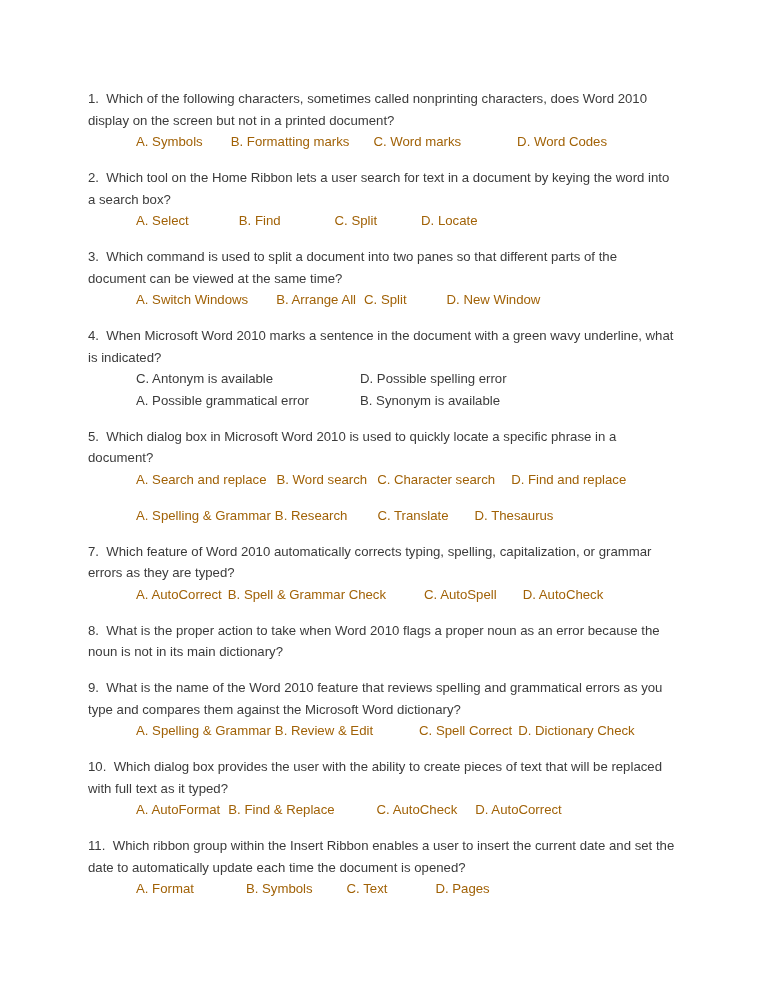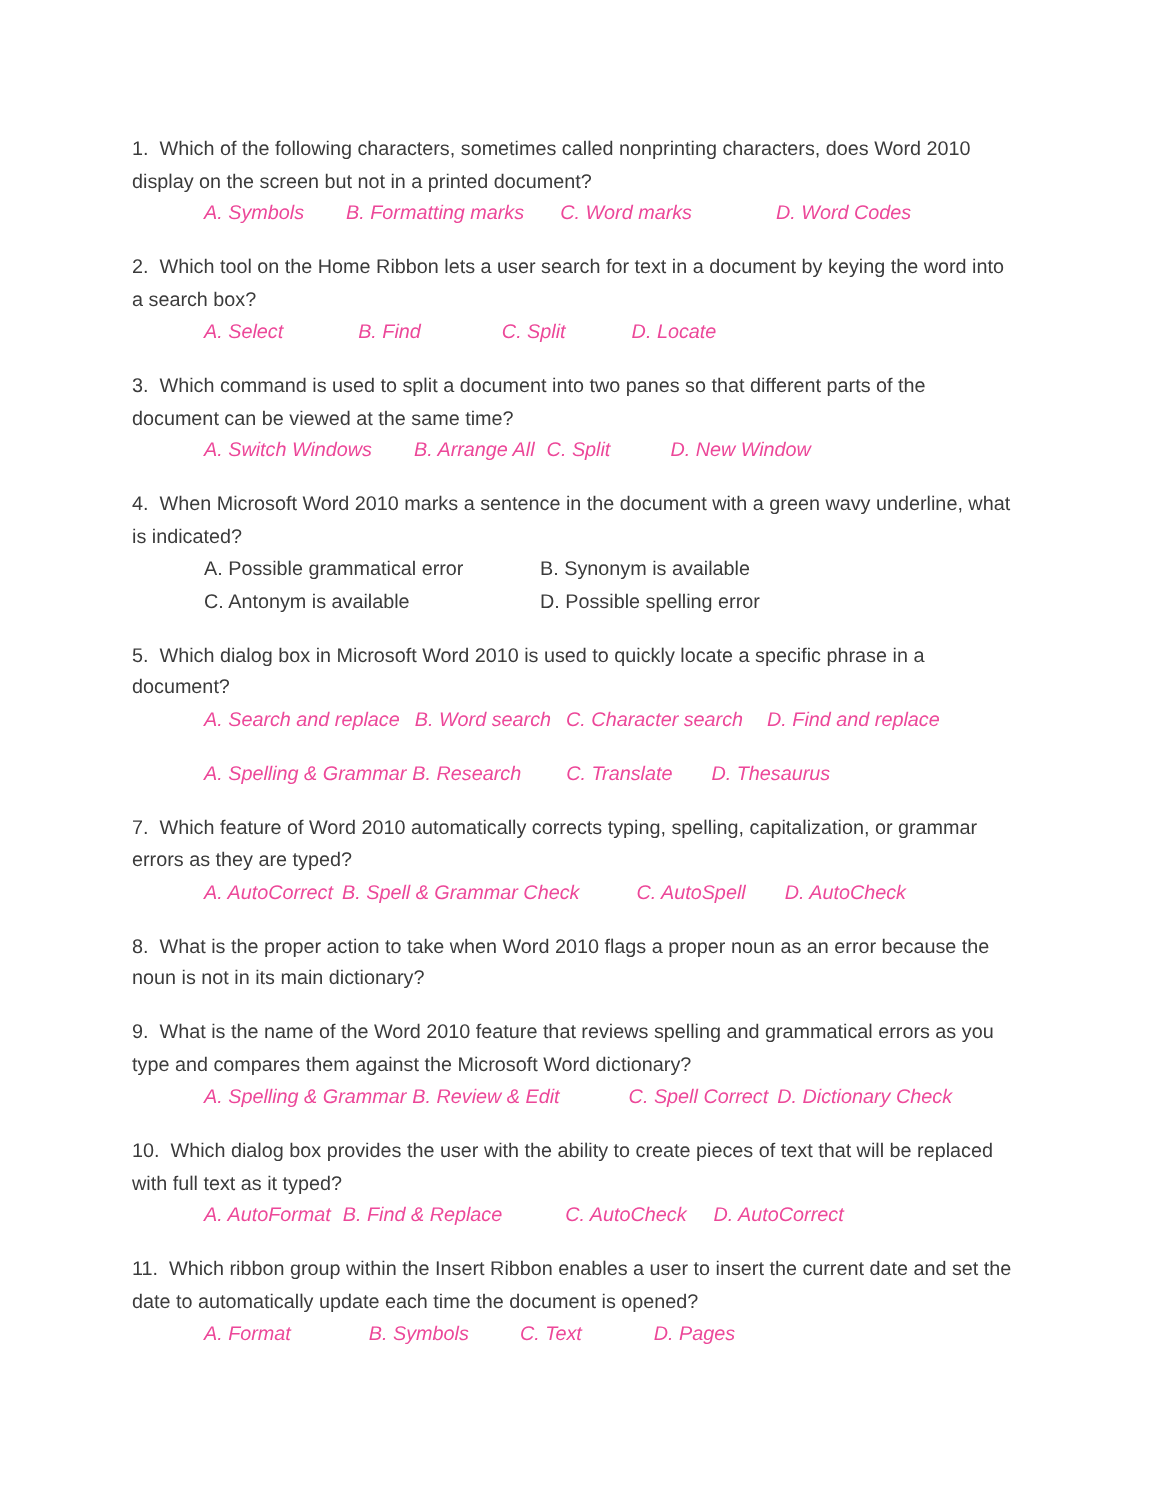--- a/index.html
+++ b/index.html
@@ -46,22 +46,21 @@
     white-space: pre;
   }
 
   
   .answers-row {
     margin: 0;
     padding-left: 48px;
     font-size: 13.2px;
     line-height: 21.5px;
     white-space: nowrap;
-    color: #ec4899;
-    font-style: italic;
+    color: #a16207;
   }
 
   .answers-row .opt {
     display: inline-block;
     vertical-align: top;
   }
 
   
   .gap {
     display: inline-block;
@@ -101,26 +100,26 @@
         <div class="answers-row"><span class="opt">A. Select</span><span class="gap" style="width: 50px;"></span><span class="opt">B. Find</span><span class="gap" style="width: 54px;"></span><span class="opt">C. Split</span><span class="gap" style="width: 44px;"></span><span class="opt">D. Locate</span></div>
       </div>
       <div class="question-block">
         <p class="question-text"><span class="q-num">3.</span>&nbsp;&nbsp;<span>Which command is used to split a document into two panes so that different parts of the document can be viewed at the same time?</span></p>
         <div class="answers-row"><span class="opt">A. Switch Windows</span><span class="gap" style="width: 28px;"></span><span class="opt">B. Arrange All</span><span class="gap" style="width: 8px;"></span><span class="opt">C. Split</span><span class="gap" style="width: 40px;"></span><span class="opt">D. New Window</span></div>
       </div>
       <div class="question-block">
         <p class="question-text"><span class="q-num">4.</span>&nbsp;&nbsp;<span>When Microsoft Word 2010 marks a sentence in the document with a green wavy underline, what is indicated?</span></p>
         <div class="answers-grid">
           <div class="grid-row">
+            <div class="col-a" style="flex-basis: 224px;">C. Antonym is available</div>
+            <div class="col-b">D. Possible spelling error</div>
+          </div>
+          <div class="grid-row">
             <div class="col-a" style="flex-basis: 224px;">A. Possible grammatical error</div>
             <div class="col-b">B. Synonym is available</div>
-          </div>
-          <div class="grid-row">
-            <div class="col-a" style="flex-basis: 224px;">C. Antonym is available</div>
-            <div class="col-b">D. Possible spelling error</div>
           </div>
         </div>
       </div>
       <div class="question-block">
         <p class="question-text"><span class="q-num">5.</span>&nbsp;&nbsp;<span>Which dialog box in Microsoft Word 2010 is used to quickly locate a specific phrase in a document?</span></p>
         <div class="answers-row"><span class="opt">A. Search and replace</span><span class="gap" style="width: 10px;"></span><span class="opt">B. Word search</span><span class="gap" style="width: 10px;"></span><span class="opt">C. Character search</span><span class="gap" style="width: 16px;"></span><span class="opt">D. Find and replace</span></div>
       </div>
       <div class="question-block">
         <div class="answers-row"><span class="opt">A. Spelling &amp; Grammar</span><span class="gap" style="width: 4px;"></span><span class="opt">B. Research</span><span class="gap" style="width: 30px;"></span><span class="opt">C. Translate</span><span class="gap" style="width: 26px;"></span><span class="opt">D. Thesaurus</span></div>
       </div>

